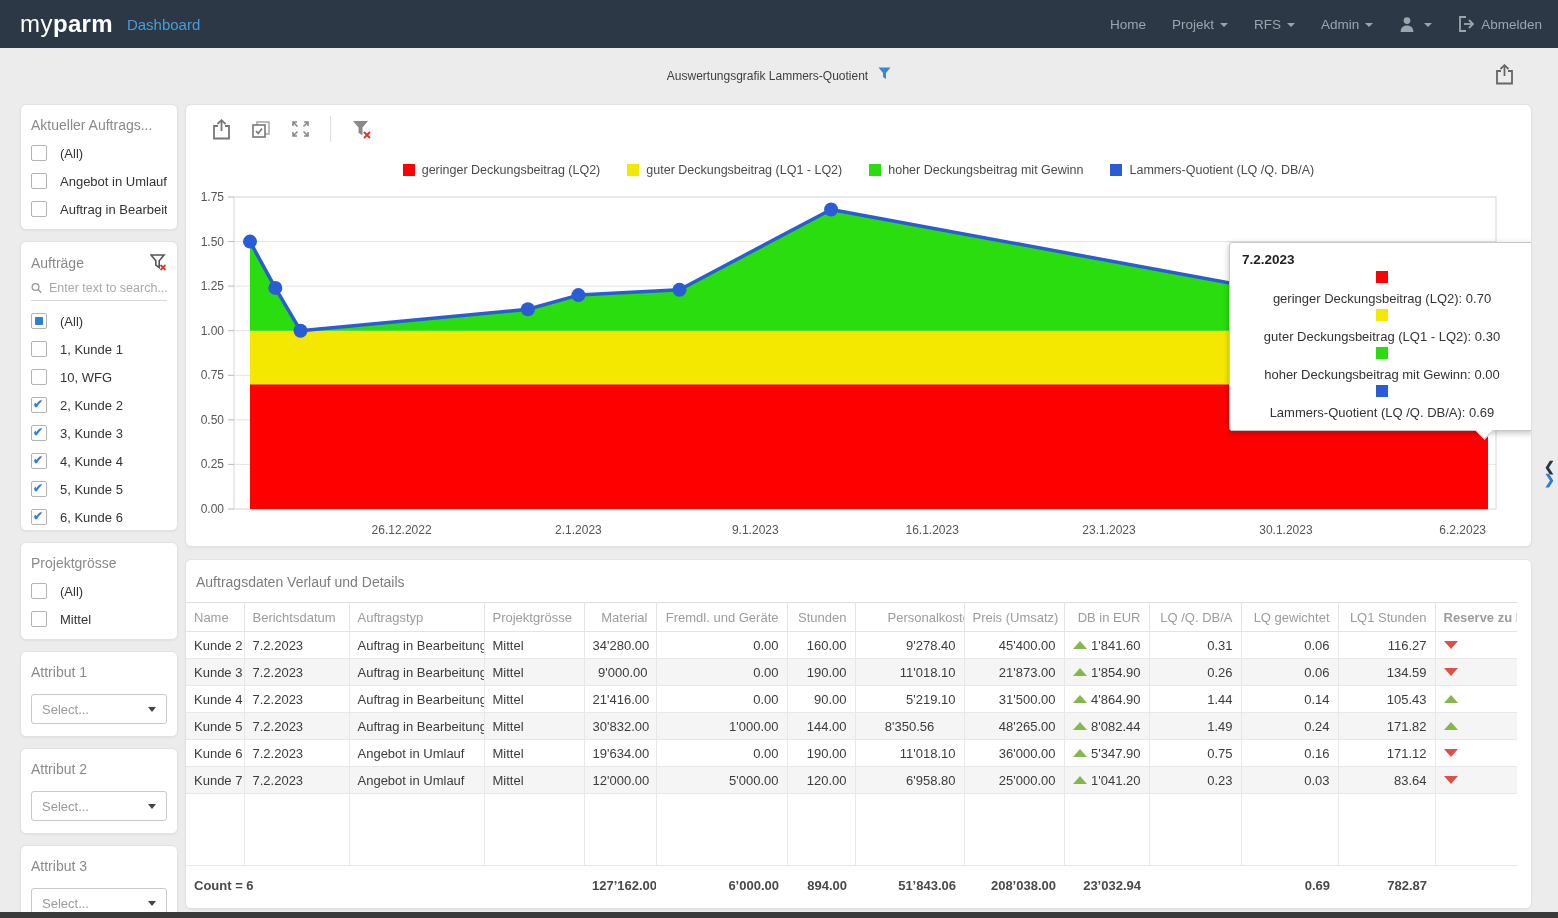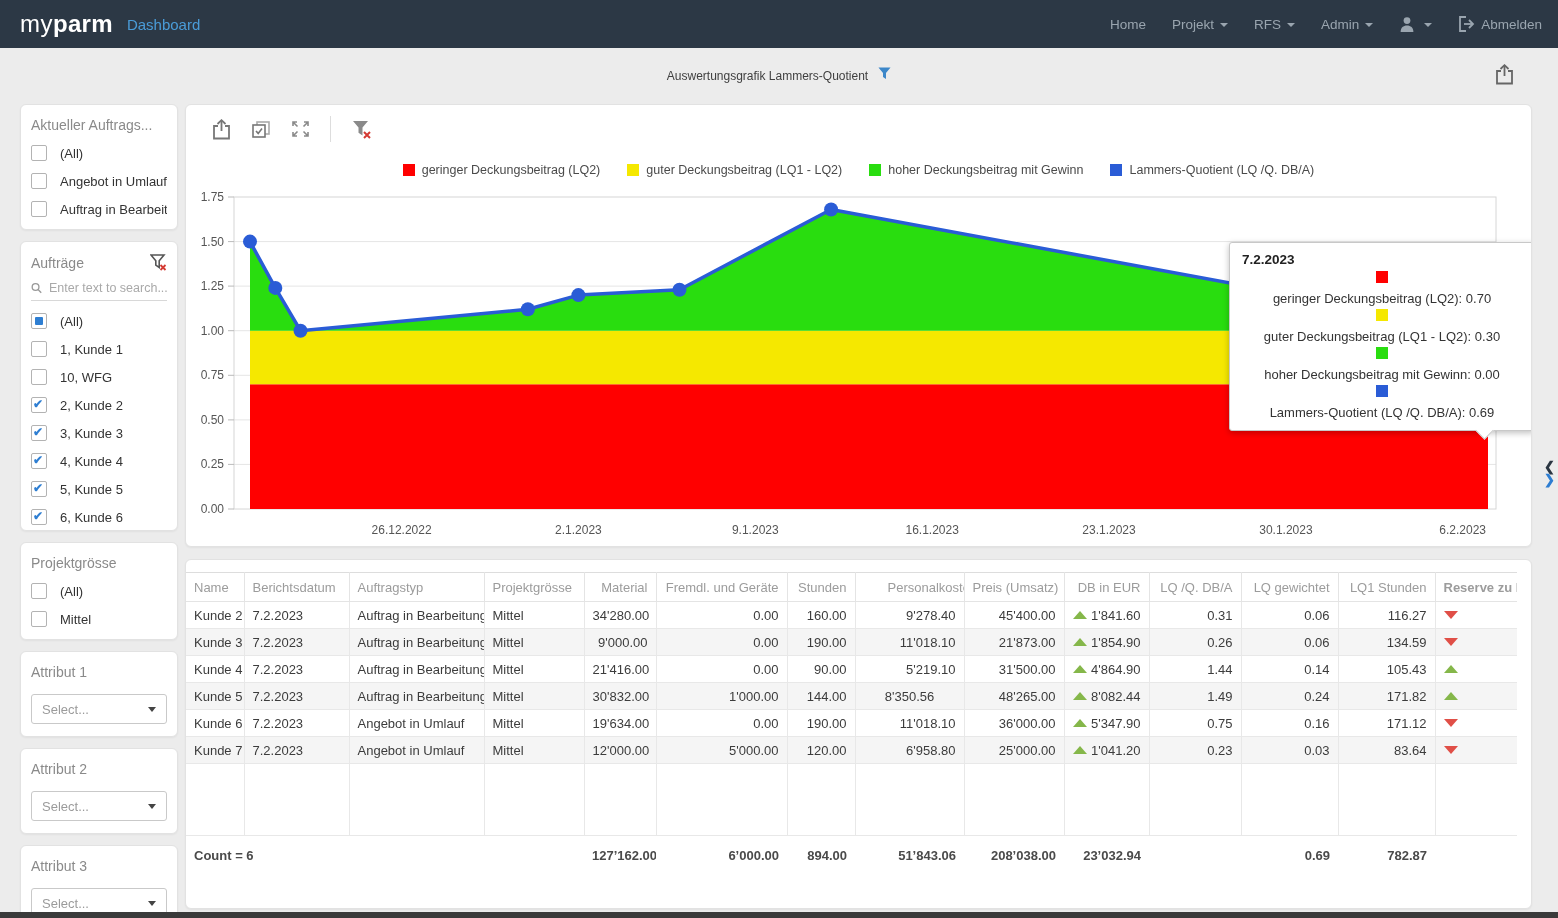--- a/index.html
+++ b/index.html
@@ -386,20 +386,21 @@
             <div class="tooltip-row">
               <span class="tooltip-swatch" style="background: rgb(42, 92, 214);"></span>
               <span class="tooltip-text">Lammers-Quotient (LQ /Q. DB/A): 0.69</span>
             </div>
           </div>
         <div class="tooltip-notch"></div>
       </div>
     </div>
 
     <div class="table-panel">
+      <div class="table-title">Auftragsdaten Verlauf und Details</div>
       <table class="grid" id="data-grid">
           <colgroup>
             <col style="width: 58px;">
             <col style="width: 105px;">
             <col style="width: 135px;">
             <col style="width: 100px;">
             <col style="width: 72px;">
             <col style="width: 131px;">
             <col style="width: 68px;">
             <col style="width: 109px;">

